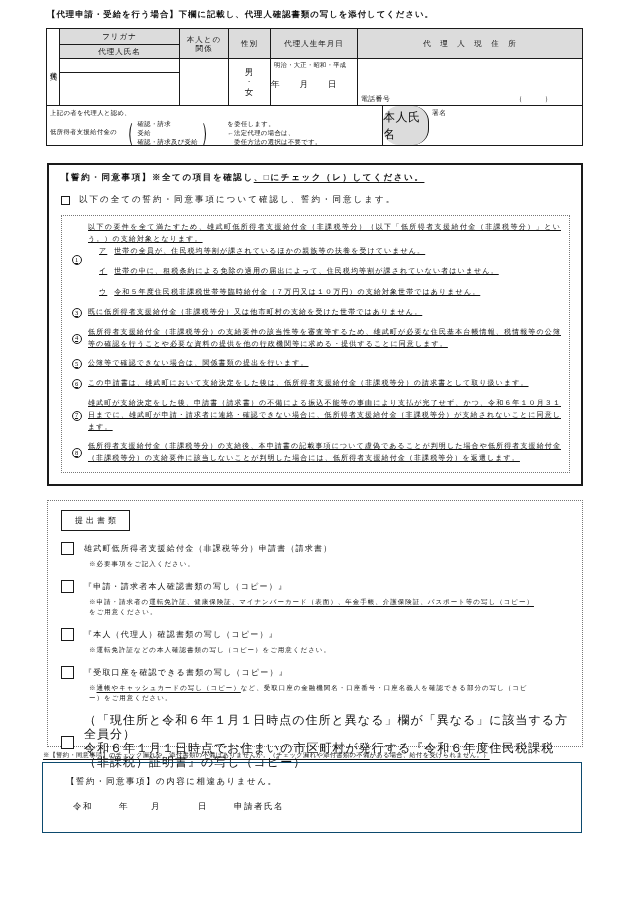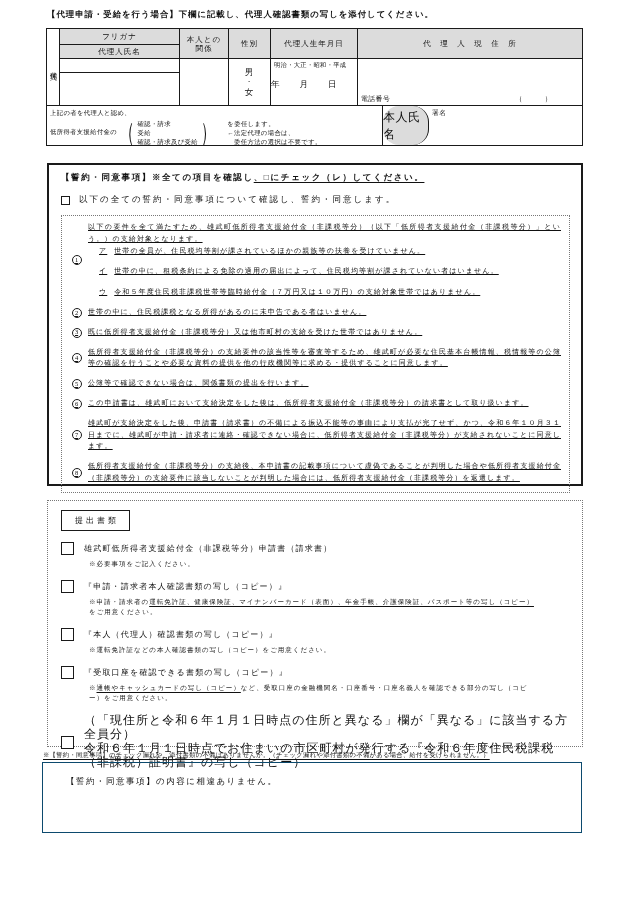--- a/index.html
+++ b/index.html
@@ -167,24 +167,20 @@
         <span class="circle">1</span>
         <div>
           <p>以下の要件を全て満たすため、雄武町低所得者支援給付金（非課税等分）（以下「低所得者支援給付金（非課税等分）」という。）の支給対象となります。</p>
           <p class="sub tight"><span class="lbl">ア</span><span>世帯の全員が、住民税均等割が課されているほかの親族等の扶養を受けていません。</span></p>
           <p class="sub"><span class="lbl">イ</span><span>世帯の中に、租税条約による免除の適用の届出によって、住民税均等割が課されていない者はいません。</span></p>
           <p class="sub"><span class="lbl">ウ</span><span>令和５年度住民税非課税世帯等臨時給付金（７万円又は１０万円）の支給対象世帯ではありません。</span></p>
         </div>
       </div>
 
       <div class="pl-item">
-        <span class="circle">2</span>
-        <p>世帯の中に、住民税課税となる所得があるのに未申告である者はいません。</p>
-      </div>
-      <div class="pl-item">
         <span class="circle">3</span>
         <p>既に低所得者支援給付金（非課税等分）又は他市町村の支給を受けた世帯ではありません。</p>
       </div>
       <div class="pl-item">
         <span class="circle">4</span>
         <p>低所得者支援給付金（非課税等分）の支給要件の該当性等を審査等するため、雄武町が必要な住民基本台帳情報、税情報等の公簿等の確認を行うことや必要な資料の提供を他の行政機関等に求める・提供することに同意します。</p>
       </div>
       <div class="pl-item">
         <span class="circle">5</span>
         <p>公簿等で確認できない場合は、関係書類の提出を行います。</p>
@@ -238,15 +234,23 @@
         <p>（「現住所と令和６年１月１日時点の住所と異なる」欄が「異なる」に該当する方全員分）</p>
         <p>令和６年１月１日時点でお住まいの市区町村が発行する『令和６年度住民税課税（非課税）証明書』の写し（コピー）</p>
       </div>
     </div>
   </div>
 
   <p class="warn">※【誓約・同意事項】のチェック漏れや、添付書類の不備はありませんか。（チェック漏れや添付書類の不備がある場合、給付を受けられません。）</p>
 
   <div class="sign-box">
     <p class="confirm">【誓約・同意事項】の内容に相違ありません。</p>
+    <div class="date-line">
+      <span class="era">令和</span>
+      <span class="yy">年</span>
+      <span class="mm">月</span>
+      <span class="dd">日</span>
+      <span class="app">申請者氏名</span>
+      <span class="name-field"></span>
+    </div>
   </div>
 
 </div>
 
 </body></html>

